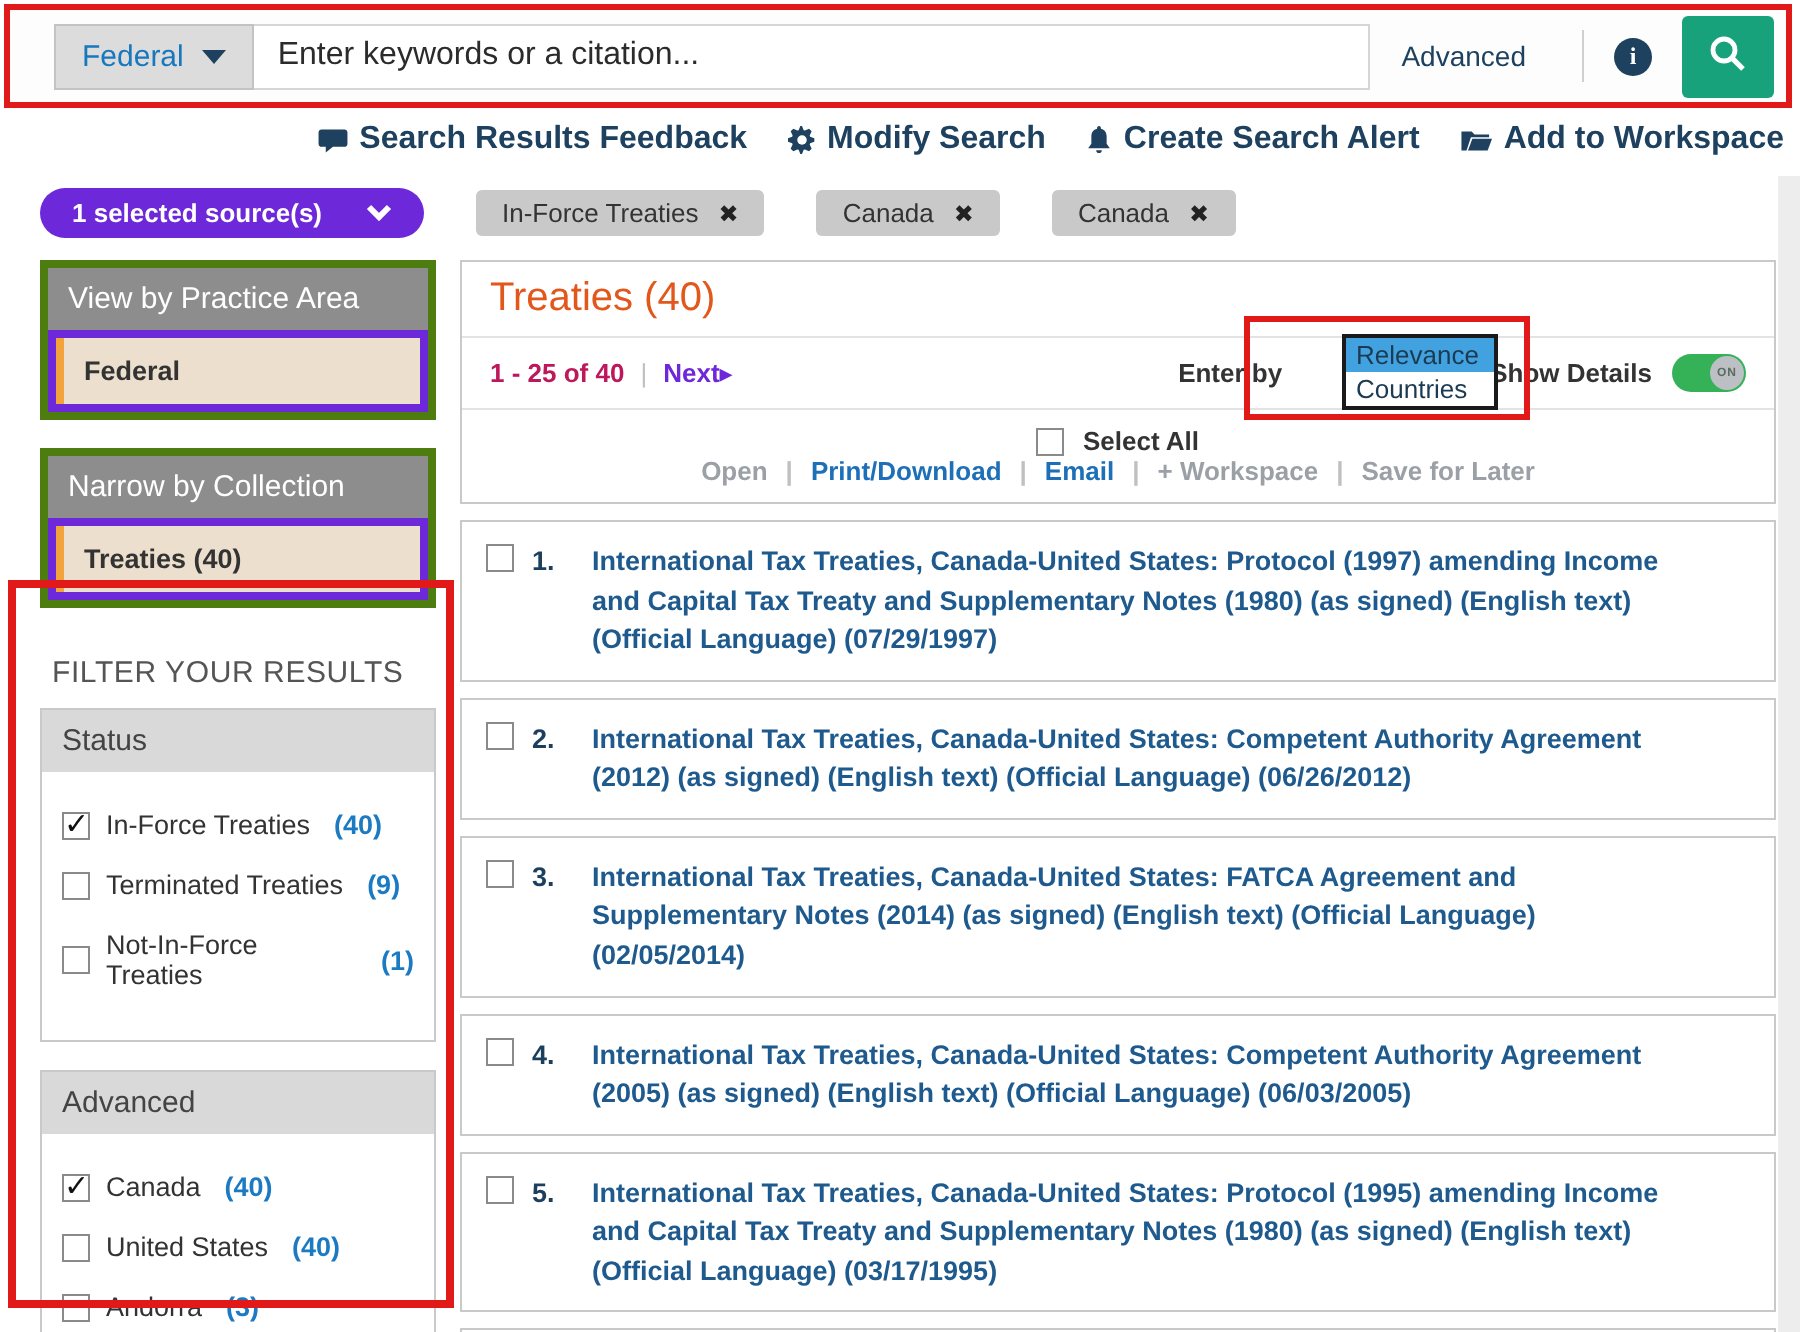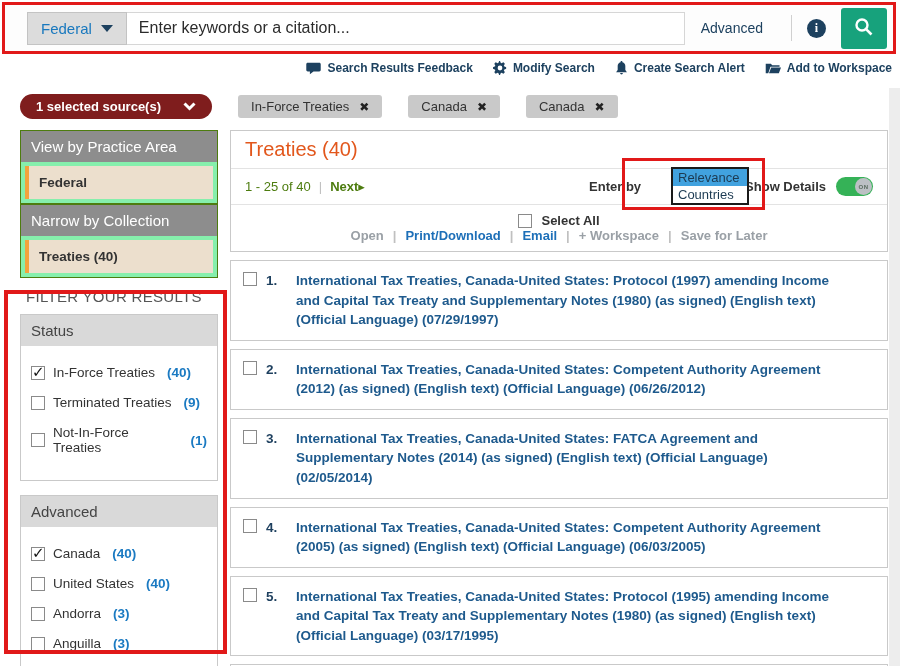--- a/index.html
+++ b/index.html
@@ -31,36 +31,36 @@
     width:19px; height:19px; border-radius:50%; background:#1d415f; color:#fff;
     font-size:12px; font-weight:bold; font-family:"Liberation Serif",serif;
     display:flex; align-items:center; justify-content:center; margin:0 15px; cursor:pointer;
   }
   .go-btn {
     width:46px; height:41px; background:#17a27c; border:none; border-radius:3px;
     display:flex; align-items:center; justify-content:center; cursor:pointer;
   }
   
   .actions-row { position:absolute; top:61px; right:8px; display:flex; gap:20px; align-items:center; }
-  .action-link { display:flex; align-items:center; gap:6px; color:#1d415f; font-size:12px; font-weight:bold; cursor:pointer; }
+  .action-link { display:flex; align-items:center; gap:6px; color:#1d415f; font-size:16px; font-weight:bold; cursor:pointer; }
   .action-link svg { display:block; }
   
   .chips-row { position:absolute; left:20px; top:94px; display:flex; gap:26px; align-items:center; }
   .src-pill {
-    display:flex; align-items:center; gap:22px; background:#7f1d1d; color:#fff;
+    display:flex; align-items:center; gap:22px; background:#6d28d9; color:#fff;
     font-size:13px; font-weight:bold; padding:5px 16px; border-radius:13px; cursor:pointer;
   }
   .chip {
     display:flex; align-items:center; gap:10px; background:#c9c9c9; color:#333;
     font-size:13px; padding:4px 13px; border-radius:3px; cursor:pointer;
   }
   .chip .x { font-weight:bold; font-size:12px; color:#222; }
   
   .sidebar { position:absolute; left:20px; top:130px; width:198px; }
-  .side-box { border:1px solid #4d7c0f; background:#86efac; }
+  .side-box { border:4px solid #4d7c0f; background:#6d28d9; margin-bottom:14px; }
   .side-box .hd { background:#8d8d8d; color:#fff; font-size:15px; padding:7px 10px; }
   .side-box .bd { padding:4px; }
   .sel-row {
     background:#ecdfcd; border-left:4px solid #f2a33c; padding:9px 10px;
     font-size:13.5px; font-weight:bold; color:#333; cursor:pointer;
   }
   .filter-title { font-size:15px; color:#555; padding:10px 0 9px 6px; letter-spacing:.3px; }
   .facet-box { border:1px solid #c9c9c9; background:#fff; margin-bottom:14px; }
   .facet-box .hd { background:#d9d9d9; color:#444; font-size:15px; padding:7px 10px; }
   .facet-box .bd { padding:4px 10px 10px; }
@@ -74,23 +74,23 @@
   }
   .cnt { color:#1b7ac2; font-weight:bold; margin-left:4px; }
   
   .main { position:absolute; left:230px; top:130px; width:658px; }
   .right-strip { position:absolute; left:889px; top:88px; width:11px; height:578px; background:#ededed; }
   .hdr-block { border:1px solid #c9c9c9; background:#fff; position:relative; }
   .title-row { padding:7px 14px; border-bottom:1px solid #e3e3e3; }
   .results-title { color:#e2571c; font-size:20px; }
   .pag-row { padding:8px 14px; border-bottom:1px solid #e3e3e3; display:flex; justify-content:space-between; align-items:center; font-size:13px; }
   .pag-left { display:flex; align-items:center; gap:8px; }
-  .pag-count { font-weight:normal; color:#4d7c0f; }
+  .pag-count { font-weight:bold; color:#be185d; }
   .pipe { color:#c0c0c0; }
-  .next-link { color:#4d7c0f; font-weight:bold; cursor:pointer; }
+  .next-link { color:#6d28d9; font-weight:bold; cursor:pointer; }
   .pag-right { display:flex; align-items:center; gap:10px; }
   .sort-label, .details-label { font-weight:bold; color:#333; }
   .sort-space { width:84px; }
   .toggle { width:37px; height:19px; background:#35b257; border-radius:10px; position:relative; cursor:pointer; flex:none; }
   .toggle .knob {
     position:absolute; right:1px; top:1px; width:17px; height:17px; border-radius:50%;
     background:#bcc0c4; color:#5a6b5f; font-size:6px; font-weight:bold;
     display:flex; align-items:center; justify-content:center; letter-spacing:.5px;
   }
   .sort-dd {

